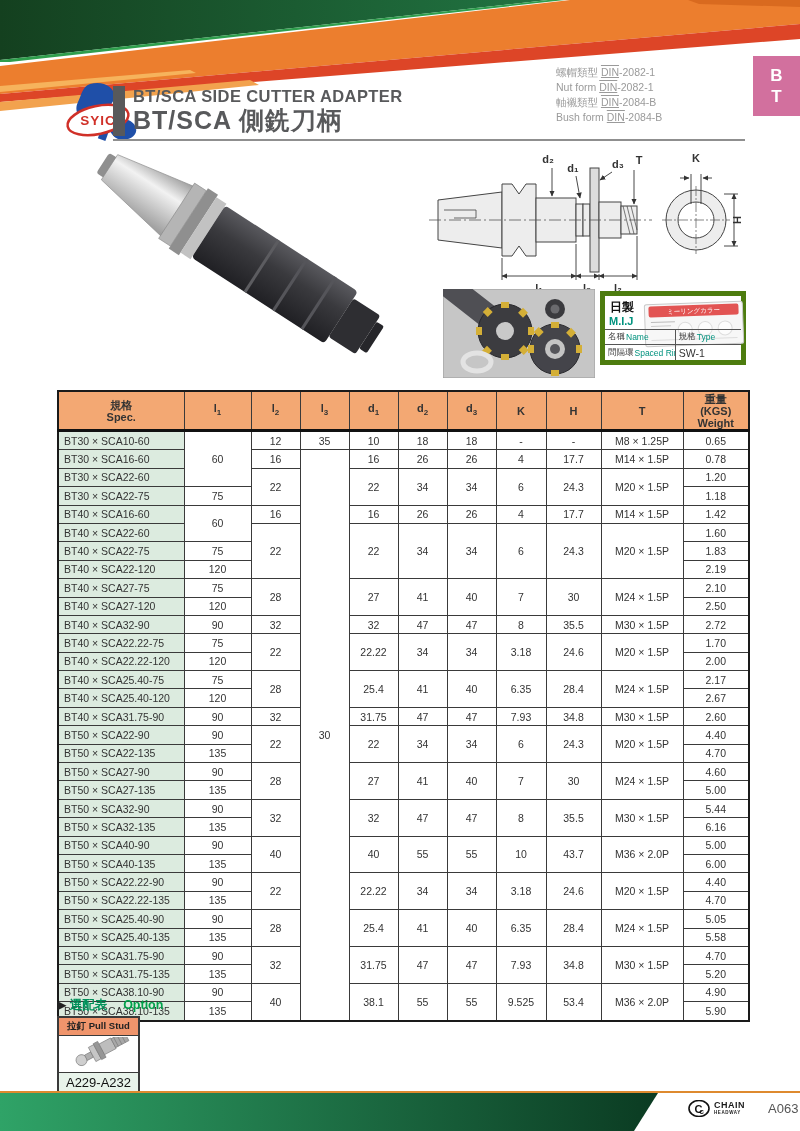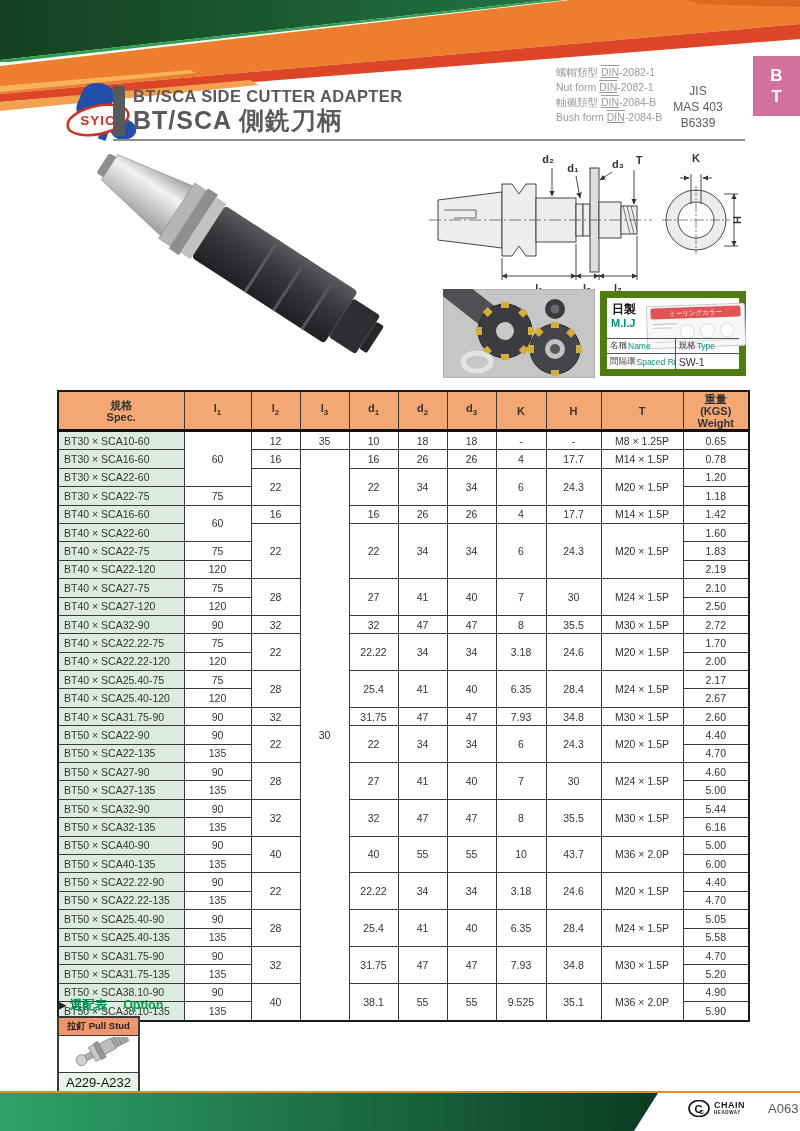--- a/index.html
+++ b/index.html
@@ -19,21 +19,21 @@
   #title-en{font-size:16.5px;font-weight:bold;color:#58595B;letter-spacing:.4px;line-height:20px;}
   #header-rule{left:113px;top:139px;width:632px;height:2px;background:#8f8f8f;}
   #din-block{left:556px;top:65px;font-size:10.5px;color:#9a9a9a;line-height:15px;white-space:nowrap;}
   #din-block .din{text-decoration:underline overline;}
   #std-block{left:648px;top:83px;width:100px;text-align:center;font-size:12px;color:#5c5c5c;line-height:16px;}
 
   
   #tool-photo{left:85px;top:148px;}
   #tech-drawing{left:424px;top:148px;}
   #cutter-photo{left:443px;top:289px;}
-  #mij-panel{left:600px;top:291px;width:146px;height:85px;border:7px solid #4d7c0f;background:#fff;box-sizing:border-box;}
+  #mij-panel{left:600px;top:291px;width:146px;height:74px;border:5px solid #4d7c0f;background:#fff;box-sizing:border-box;}
   #mij-made{position:absolute;left:5px;top:3px;font-size:12px;font-weight:bold;color:#111;}
   #mij-label{position:absolute;left:4px;top:19px;font-size:11px;font-weight:bold;color:#00927E;}
   #mij-box{position:absolute;left:36px;top:3px;width:106px;height:50px;}
   #mij-table{position:absolute;left:0;right:0;bottom:0;height:30px;display:grid;
              grid-template-columns:52% 48%;grid-template-rows:15px 15px;border-top:1px solid #555;font-size:8.5px;}
   #mij-table>div{border-right:1px solid #555;border-bottom:1px solid #555;display:flex;align-items:center;padding-left:3px;
                  white-space:nowrap;overflow:hidden;box-sizing:border-box;}
   #mij-table>div:nth-child(2n){border-right:none;}
   #mij-table>div:nth-child(3),#mij-table>div:nth-child(4){border-bottom:none;}
   .teal{color:#00927E;margin-left:1px;}
@@ -114,25 +114,20 @@
   </div>
   <div id="header-rule" class="abs"></div>
 
   <div id="din-block" class="abs">
     <div><span>螺帽類型 </span><span class="din">DIN</span><span>-2082-1</span></div>
     <div><span>Nut form </span><span class="din">DIN</span><span>-2082-1</span></div>
     <div><span>軸襯類型 </span><span class="din">DIN</span><span>-2084-B</span></div>
     <div><span>Bush form </span><span class="din">DIN</span><span>-2084-B</span></div>
   </div>
 
-  <div id="std-block" class="abs">
-    <div>JIS</div>
-    <div>MAS 403</div>
-    <div>B6339</div>
-  </div>
 
   <svg id="tool-photo" class="abs" width="320" height="228" viewBox="0 0 320 228">
     <defs>
       <linearGradient id="coneG" x1="0" y1="0" x2="0" y2="1">
         <stop offset="0" stop-color="#9E9E9E"></stop>
           <stop offset=".35" stop-color="#F2F2F2"></stop>
           <stop offset="1" stop-color="#9A9A9A"></stop>
       </linearGradient>
       <linearGradient id="bodyG" x1="0" y1="0" x2="0" y2="1">
         <stop offset="0" stop-color="#59595E"></stop>
@@ -599,21 +594,21 @@
             <td>5.20</td>
           </tr>
           <tr>
             <td class="spec">BT50 × SCA38.10-90</td>
             <td>90</td>
             <td rowspan="2">40</td>
             <td rowspan="2">38.1</td>
             <td rowspan="2">55</td>
             <td rowspan="2">55</td>
             <td rowspan="2">9.525</td>
-            <td rowspan="2">35.1</td>
+            <td rowspan="2">53.4</td>
             <td rowspan="2">M36 × 2.0P</td>
             <td>4.90</td>
           </tr>
           <tr>
             <td class="spec">BT50 × SCA38.10-135</td>
             <td>135</td>
             <td>5.90</td>
           </tr>
         </tbody>
     </table>

